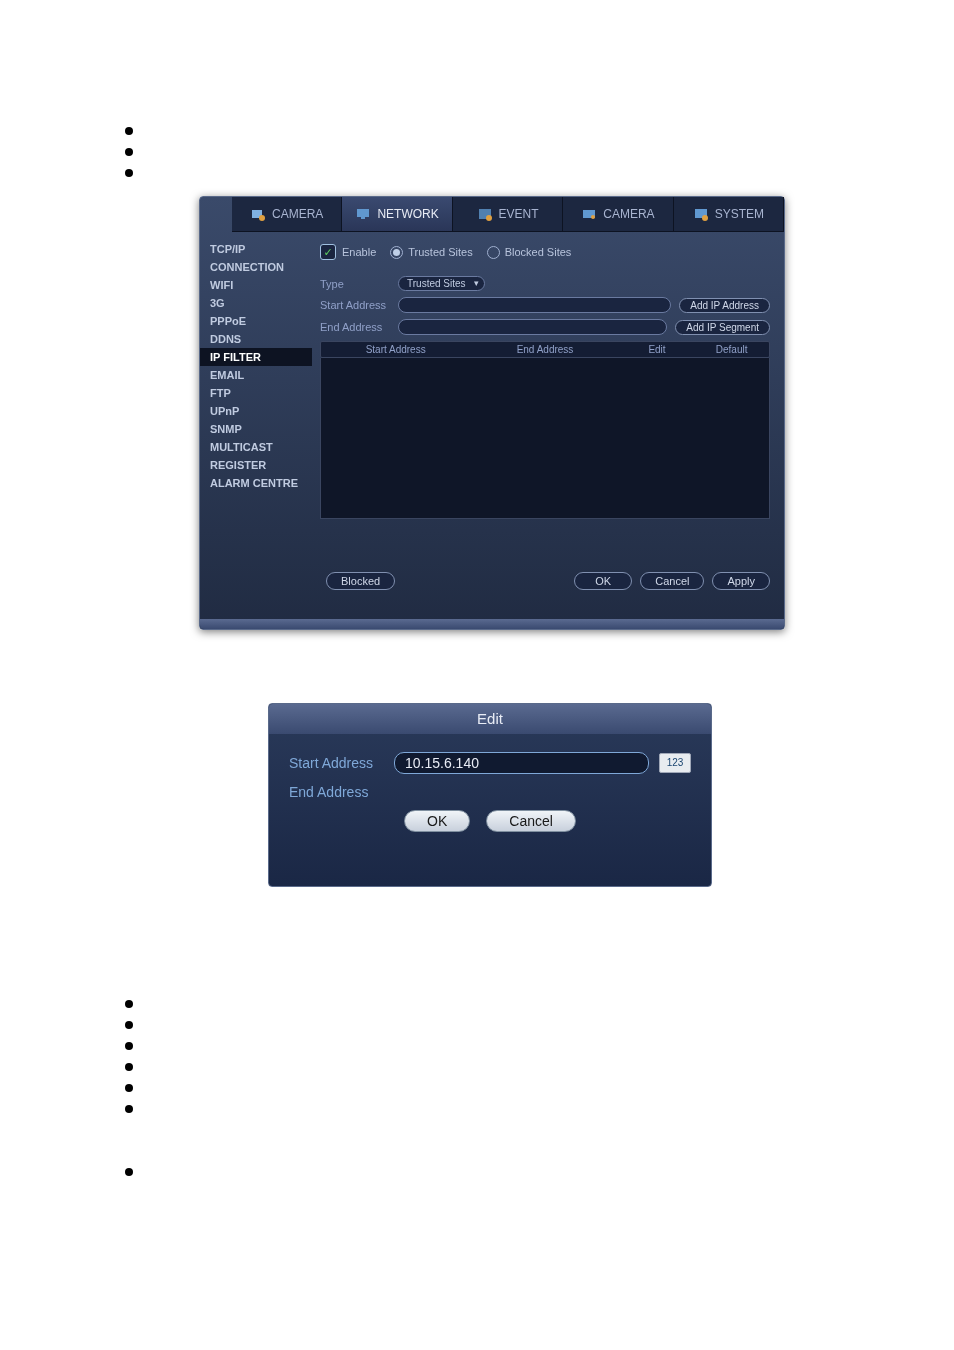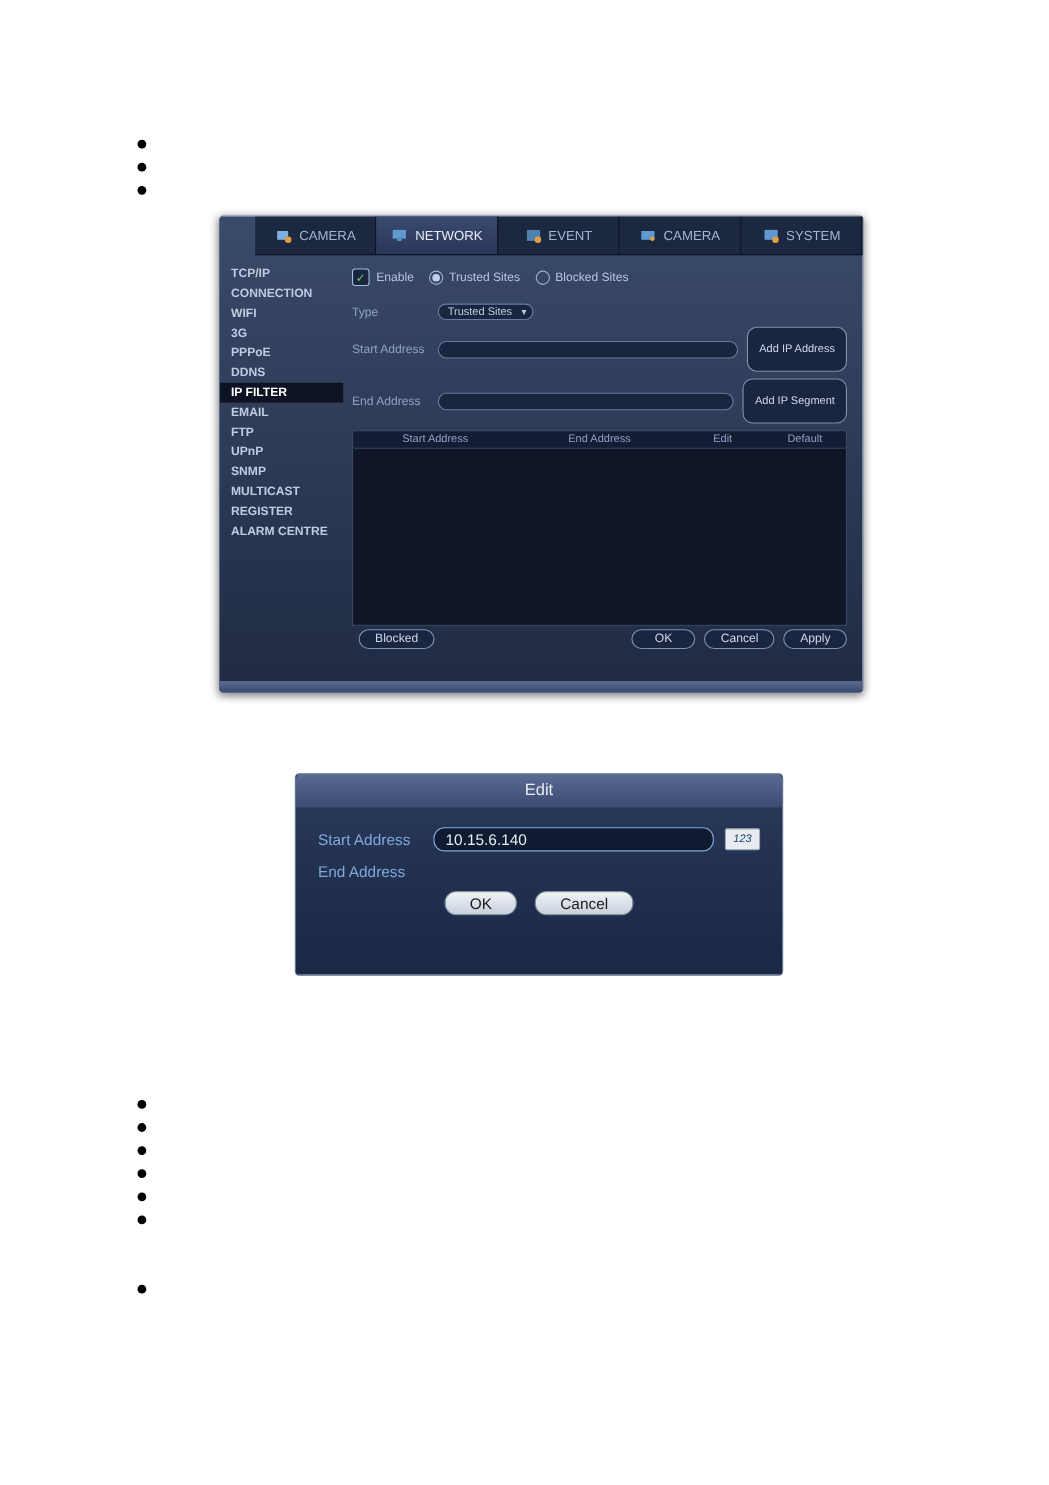--- a/index.html
+++ b/index.html
@@ -159,21 +159,21 @@
     flex: 1;
     border: 1px solid #6a7aa0;
     border-radius: 9px;
     height: 14px;
     background: #1a2540;
     margin-right: 8px;
   }
   .btn {
     border: 1px solid #8090b0;
     border-radius: 9px;
-    padding: 14px 10px;
+    padding: 1px 10px;
     font-size: 10px;
     color: #d0d8e8;
     background: #1a2540;
     cursor: pointer;
     white-space: nowrap;
   }
   .table-head {
     display: flex;
     background: #141d34;
     border: 1px solid #3a4560;
@@ -259,21 +259,20 @@
     width: 30px;
     height: 18px;
     background: #e8ecf0;
     border: 1px solid #a0a8b8;
     border-radius: 2px;
     color: #1a4570;
     font-size: 10px;
     text-align: center;
     line-height: 18px;
     margin-left: 10px;
-    font-style: italic;
   }
   .btnrow2 {
     display: flex;
     justify-content: center;
     gap: 16px;
     margin-top: 10px;
   }
   .btn2 {
     background: linear-gradient(#f0f4f8, #c8d0dc);
     border: 1px solid #8090a0;

